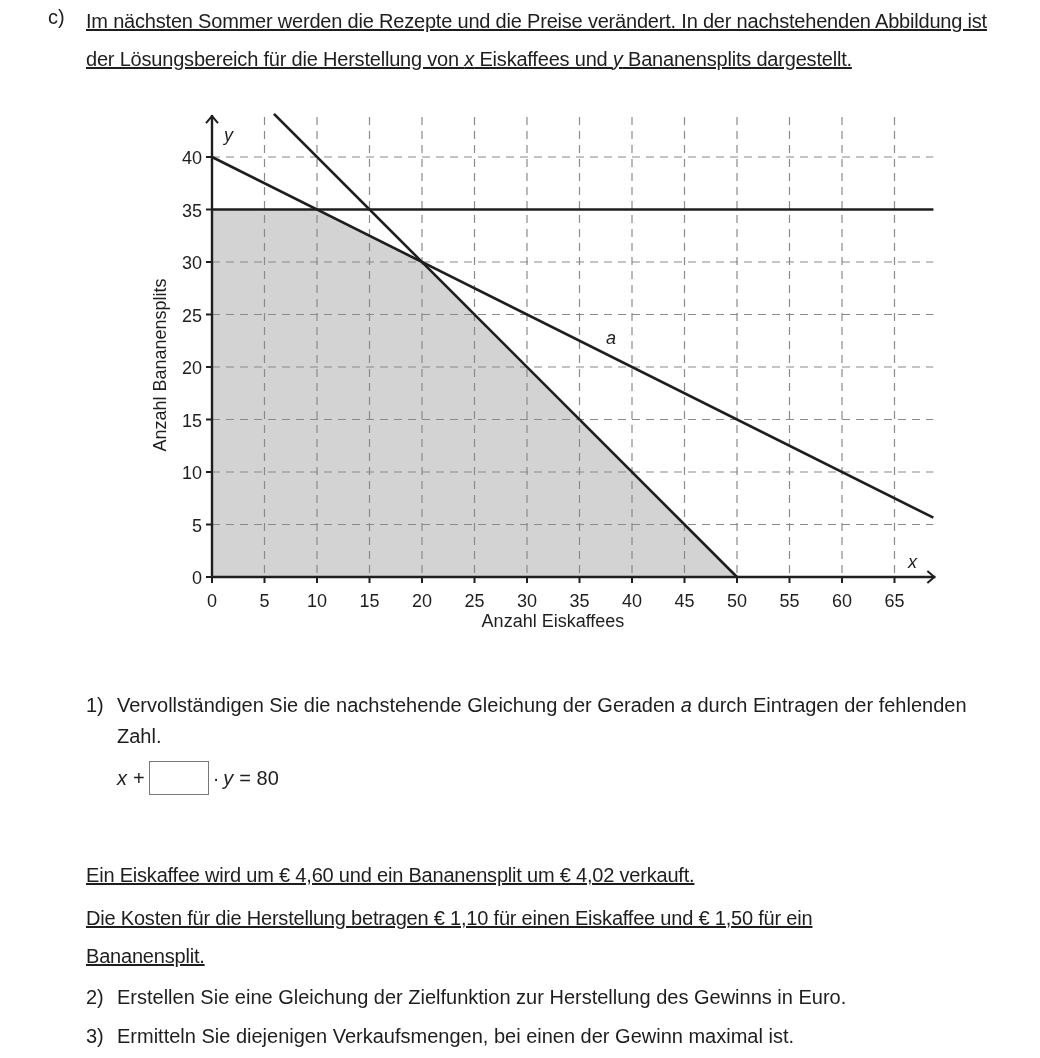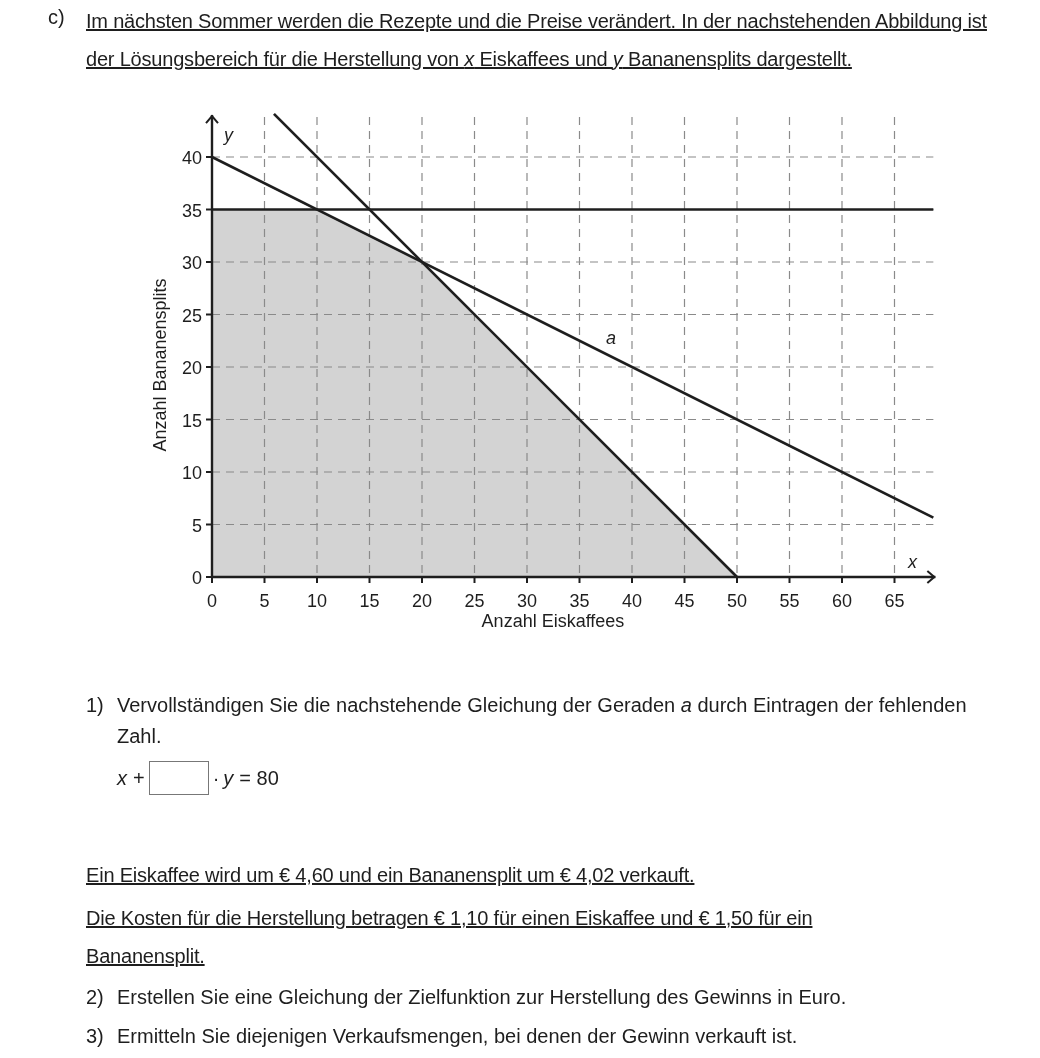--- a/index.html
+++ b/index.html
@@ -128,13 +128,13 @@
   <span style="margin-left:6px;">= 80</span>
 </div>
 
 <div class="para" style="left:86px; top:856px; width:900px;">Ein Eiskaffee wird um € 4,60 und ein Bananensplit um € 4,02 verkauft.</div>
 <div class="para" style="left:86px; top:888px; width:840px;margin-top:11px;">Die Kosten für die Herstellung betragen € 1,10 für einen Eiskaffee und € 1,50 für ein Bananensplit.</div>
 
 <div class="item-num" style="top:982px;">2)</div>
 <div class="item-text" style="top:982px;">Erstellen Sie eine Gleichung der Zielfunktion zur Herstellung des Gewinns in Euro.</div>
 
 <div class="item-num" style="top:1021px;">3)</div>
-<div class="item-text" style="top:1021px;">Ermitteln Sie diejenigen Verkaufsmengen, bei denen der Gewinn verkauft ist.</div>
+<div class="item-text" style="top:1021px;">Ermitteln Sie diejenigen Verkaufsmengen, bei einen der Gewinn maximal ist.</div>
 
 </body></html>

